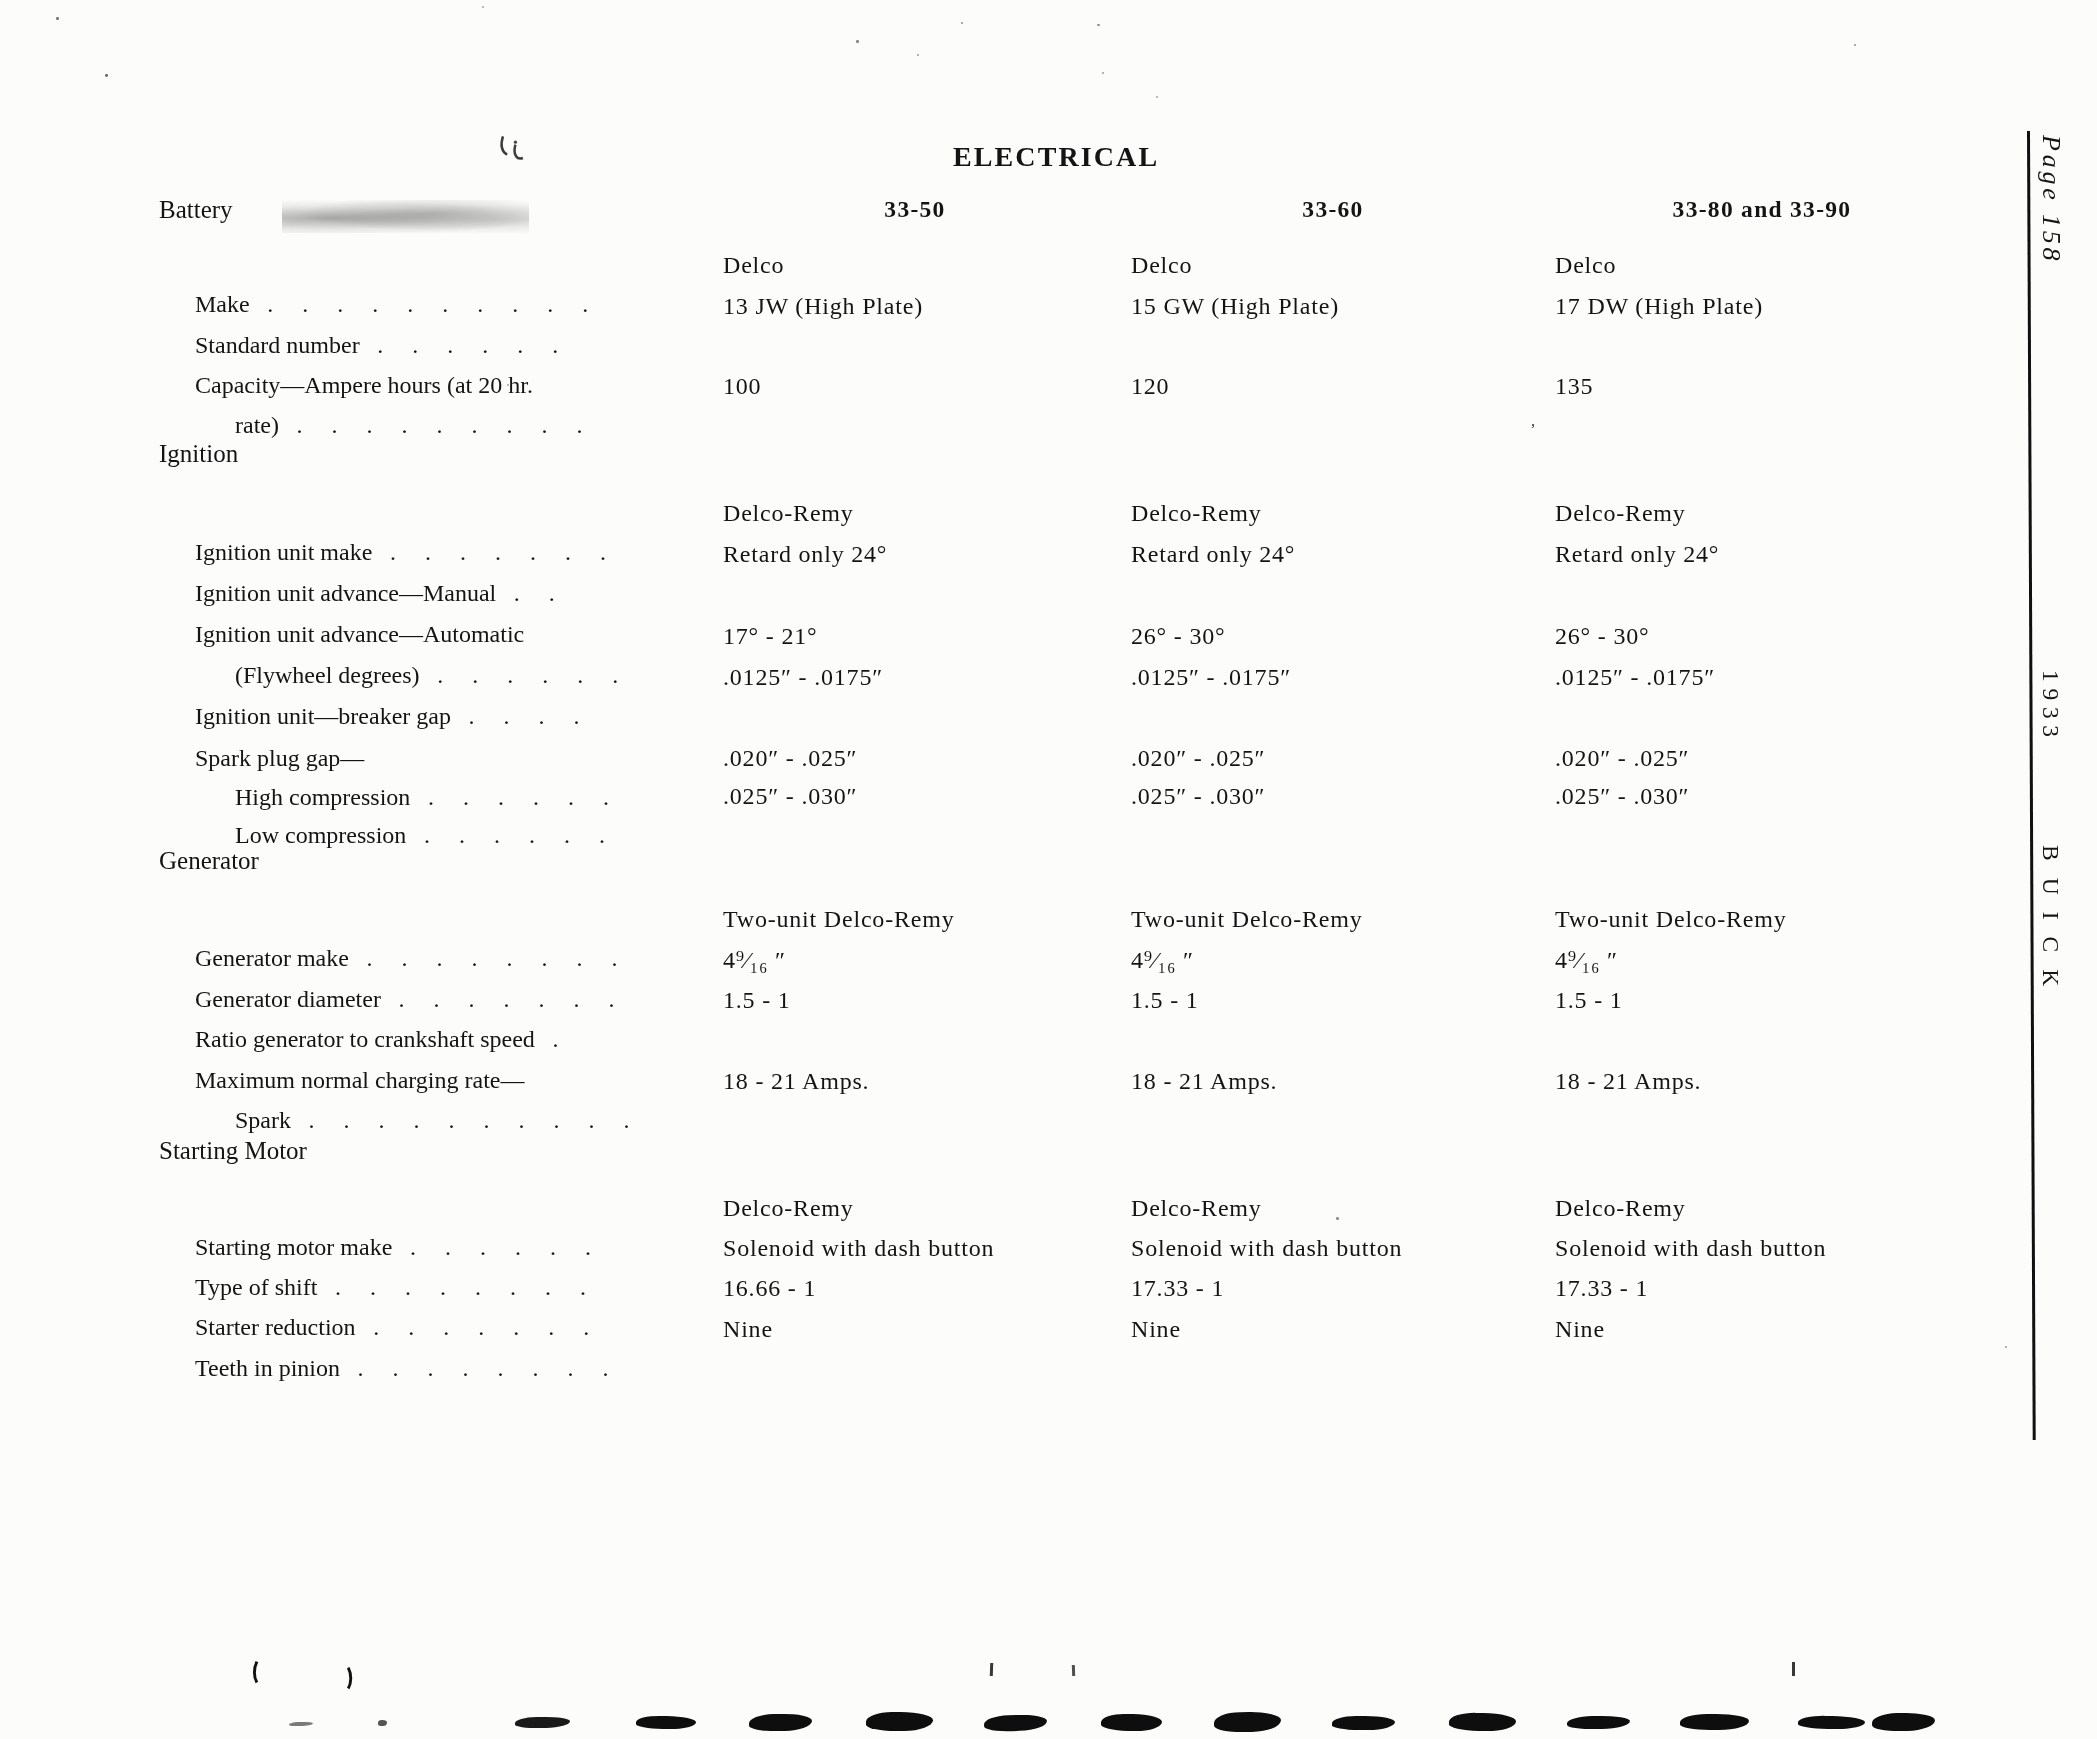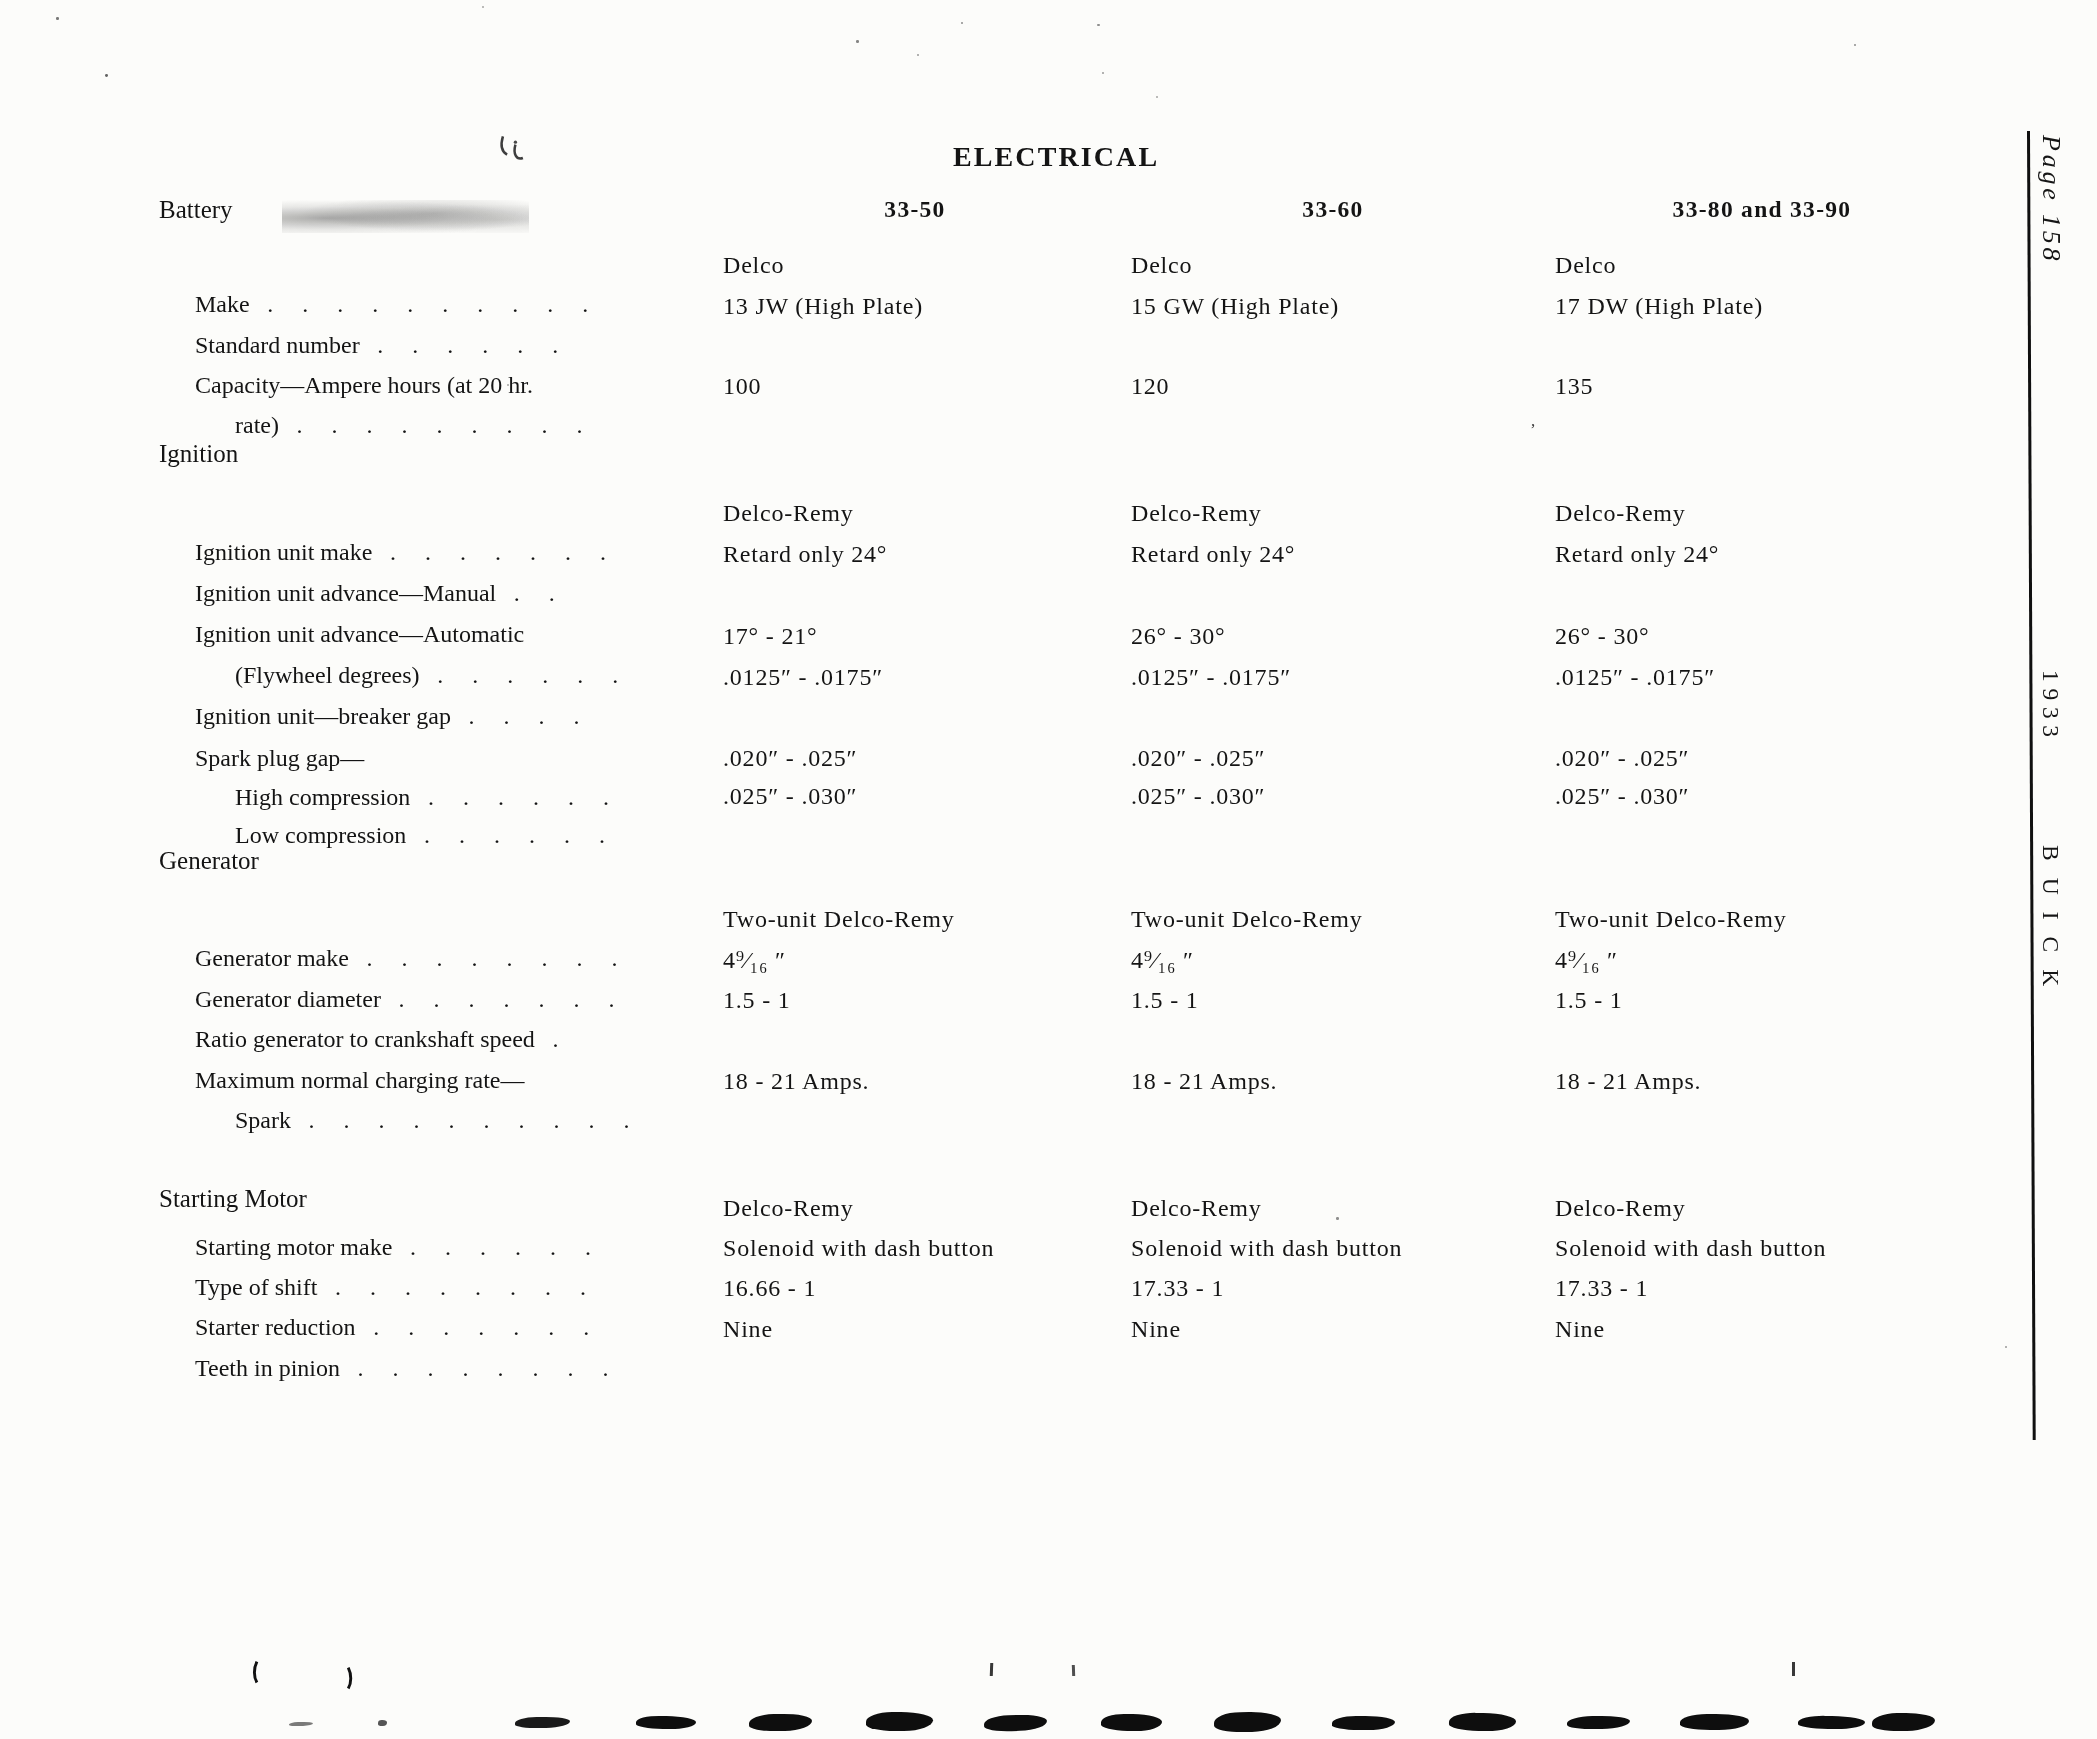--- a/index.html
+++ b/index.html
@@ -173,21 +173,21 @@
         <span class="val c1"></span>
         <span class="val c2"></span>
         <span class="val c3"></span>
       </div>
       <div class="row" style="top: 1068px;">
         <span class="lblwrap ind2"><span>Spark</span><span class="leader">..........</span></span>
         <span class="val c1">18 - 21 Amps.</span>
         <span class="val c2">18 - 21 Amps.</span>
         <span class="val c3">18 - 21 Amps.</span>
       </div>
-      <div class="heading" style="top: 1185px; text-align: center;">Starting Motor</div>
+      <div class="heading" style="top: 1137px; text-align: center;">Starting Motor</div>
       <div class="row" style="top: 1195px;">
         <span class="lblwrap ind1"><span>Starting motor make</span><span class="leader">......</span></span>
         <span class="val c1">Delco-Remy</span>
         <span class="val c2">Delco-Remy</span>
         <span class="val c3">Delco-Remy</span>
       </div>
       <div class="row" style="top: 1235px;">
         <span class="lblwrap ind1"><span>Type of shift</span><span class="leader">........</span></span>
         <span class="val c1">Solenoid with dash button</span>
         <span class="val c2">Solenoid with dash button</span>

